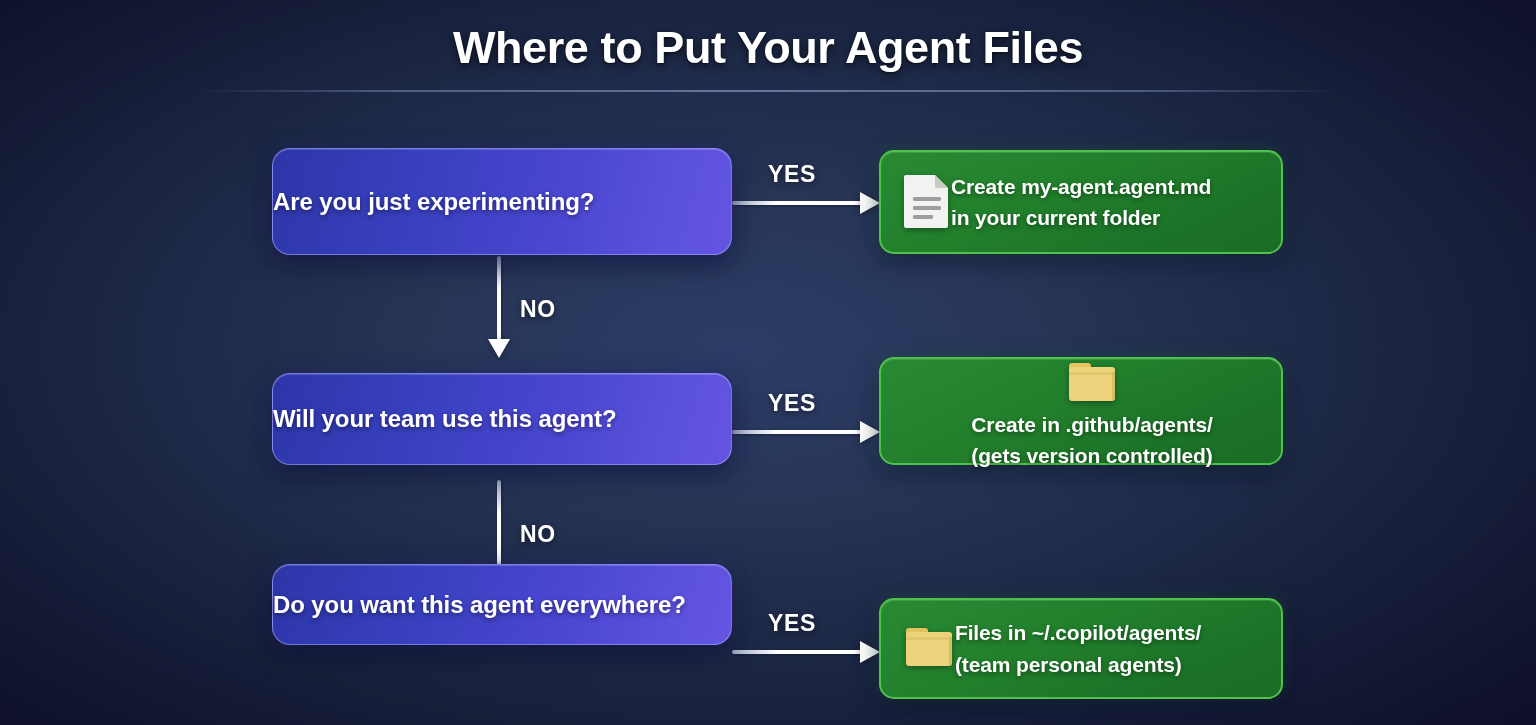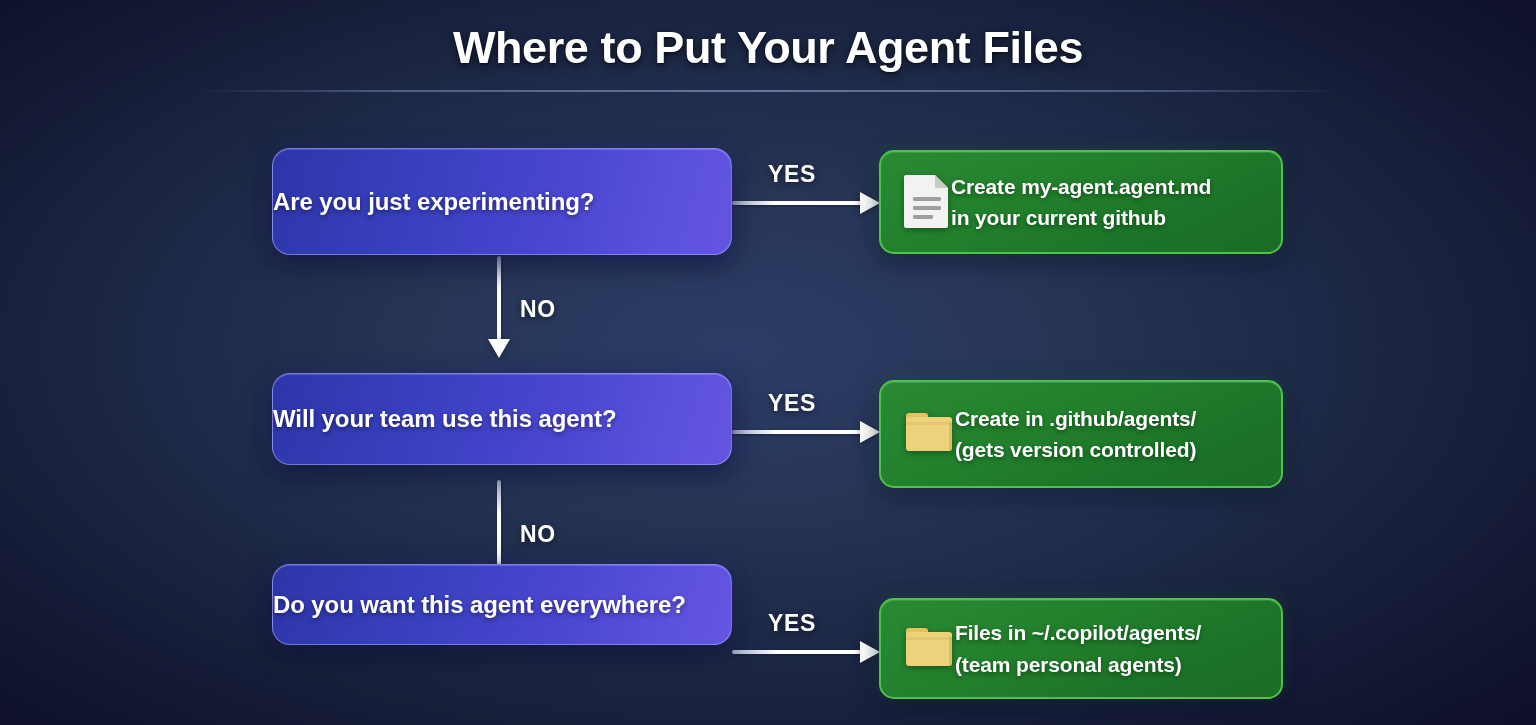--- a/index.html
+++ b/index.html
@@ -99,21 +99,21 @@
     box-shadow:
       0 7px 22px rgba(5,8,40,.5),
       inset 0 1px 0 rgba(255,255,255,.12),
       0 0 16px rgba(60,180,60,.22);
     display:flex;
     align-items:center;
     padding-left:22px;
     z-index:3;
   }
   #a1 { top:150px; height:104px; }
-  #a2 { top:380px; height:108px; }
+  #a2 { top:357px; height:108px;flex-direction:column; }
   #a3 { top:598px; height:101px; }
 
   .abox .atext {
     color:#ffffff;
     font-size:21px;
     font-weight:bold;
     line-height:1.48;
     letter-spacing:-0.15px;
     text-shadow:0 2px 5px rgba(0,0,0,.42);
     white-space:nowrap;
@@ -227,21 +227,21 @@
       <svg width="48" height="55" viewBox="0 0 48 55">
         <path d="M3 2 h29 l13 13 v38 a2 2 0 0 1 -2 2 h-40 a2 2 0 0 1 -2 -2 v-49 a2 2 0 0 1 2 -2 z" fill="#f2f2f0"></path>
         <path d="M32 2 l13 13 h-12 a1 1 0 0 1 -1 -1 z" fill="#c8cac6"></path>
         <rect x="10" y="24" width="28" height="4" rx="1.4" fill="#9aa0a0"></rect>
         <rect x="10" y="33" width="28" height="4" rx="1.4" fill="#9aa0a0"></rect>
         <rect x="10" y="42" width="20" height="4" rx="1.4" fill="#9aa0a0"></rect>
       </svg>
     </span>
     <span class="atext">
       <span>Create my-agent.agent.md</span>
-      <span class="l2">in your current github</span>
+      <span class="l2">in your current folder</span>
     </span>
   </div>
 
   <div class="no-arrow" id="no1">
     <div class="vshaft"></div>
     <div class="vhead"></div>
     <span class="no-label">NO</span>
   </div>
 
   <div class="qbox" id="q2">

